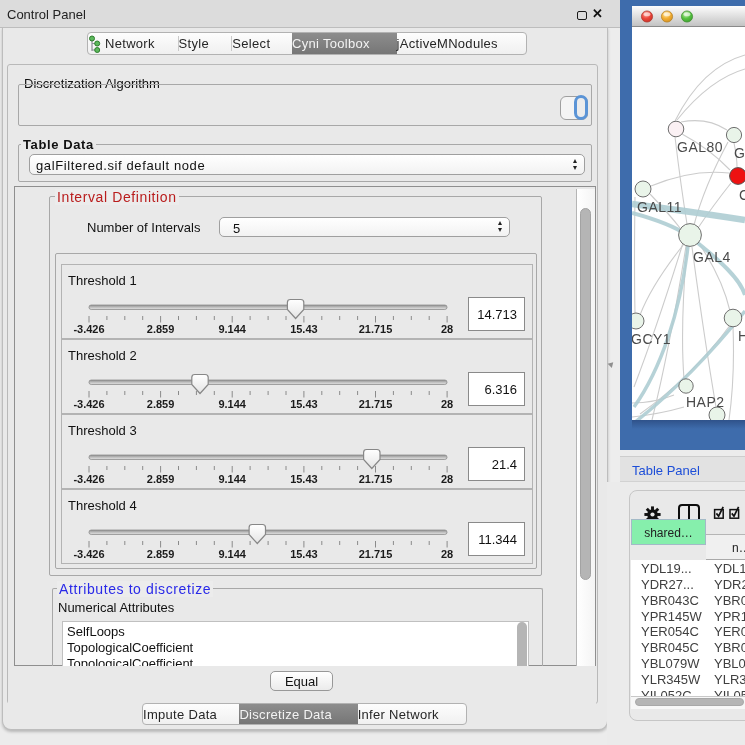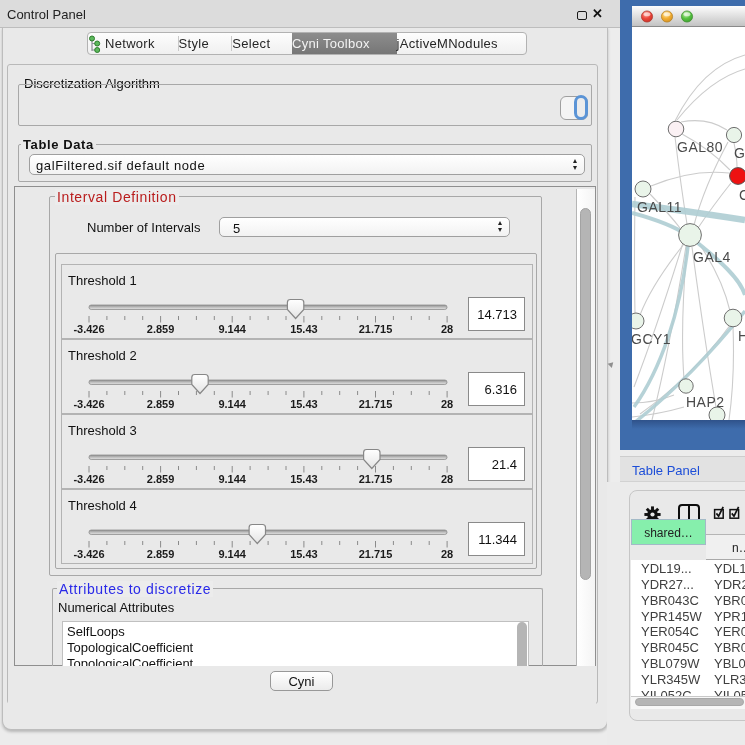--- a/index.html
+++ b/index.html
@@ -193,23 +193,28 @@
 
 <div class="group" style="left:52px;top:588px;width:491px;height:85px;border-bottom:none"></div>
 <div class="gtitle" style="left:57px;top:581px;color:#2a2ae8">Attributes to discretize</div>
 <div class="blab" style="left:58px;top:600px">Numerical Attributes</div>
 <div id="listbox"></div>
 <div class="litem" style="top:624px">SelfLoops</div>
 <div class="litem" style="top:640px">TopologicalCoefficient</div>
 <div class="litem" style="top:656px">TopologicalCoefficient</div>
 <div id="lthumb"></div>
 <div style="position:absolute;left:8px;top:666px;width:588px;height:38px;background:#e9e9e9"></div>
-<div id="applybtn">Cyni</div>
-
-
+<div id="applybtn">Equal</div>
+
+
+<div class="tabbar" style="left:142px;top:703px;width:325px;height:22px">
+ <div class="seg" style="width:97px">Impute Data</div>
+ <div class="seg sel" style="width:119px">Discretize Data</div>
+ <div class="seg" style="width:109px">Infer Network</div>
+</div>
 
 
 <div id="bluewin"></div>
 <div id="nettitle"></div>
 <svg style="position:absolute;left:632px;top:6px" width="113" height="21" viewBox="0 0 113 21">
 <defs>
 <radialGradient id="rl" cx="0.4" cy="0.3" r="0.8">
           <stop offset="0" stop-color="#ff9d94"></stop>
           <stop offset="0.5" stop-color="#ea453a"></stop>
           <stop offset="1" stop-color="#c52e24"></stop>

